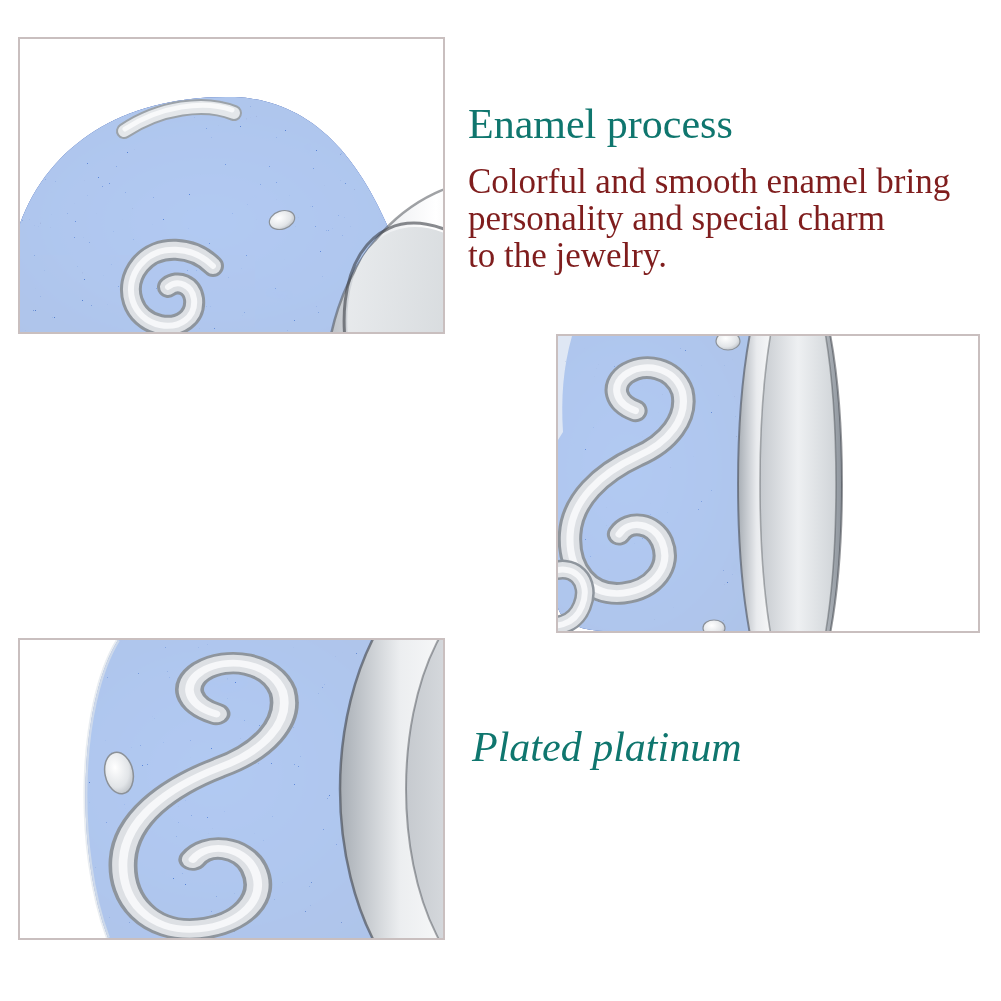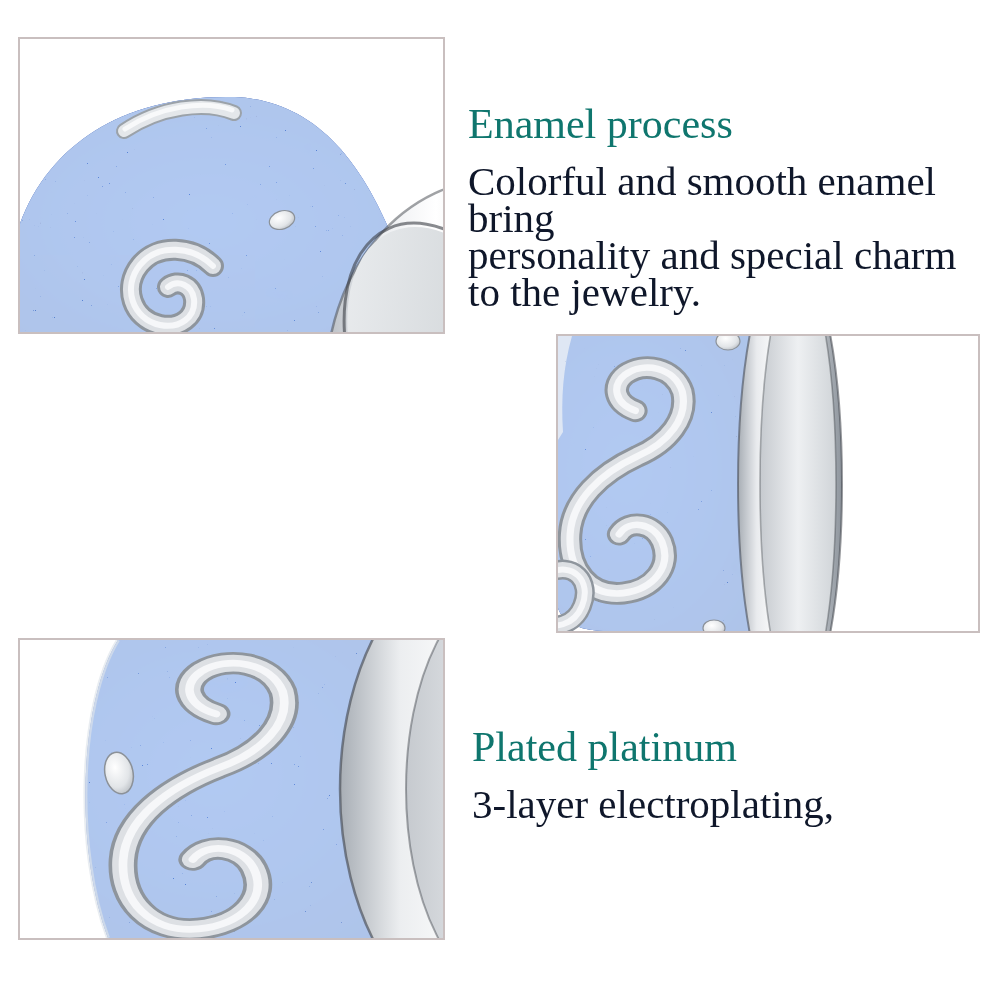--- a/index.html
+++ b/index.html
@@ -5,24 +5,24 @@
   html,body{margin:0;padding:0;background:#ffffff;}
   .canvas{position:relative;width:1001px;height:1001px;background:#ffffff;overflow:hidden;
           font-family:"Liberation Serif", serif;}
   .photo{position:absolute;box-sizing:border-box;border:2px solid #c9bfbf;background:#ffffff;margin:0;padding:0;}
   .photo svg{display:block;width:100%;height:100%;}
   #photo1{left:18px;top:37px;width:427px;height:297px;}
   #photo2{left:556px;top:334px;width:424px;height:299px;}
   #photo3{left:18px;top:638px;width:427px;height:302px;}
   .sec{position:absolute;}
   .sec h2{margin:0 0 16px 0;font-weight:400;font-size:42px;line-height:1.1;color:#0f766e;}
-  .sec .body{font-size:41px;line-height:37px;color:#0f172a;}
+  .sec .body{font-size:35px;line-height:37px;color:#7f1d1d;}
   #sec1{left:468px;top:101px;}
   #sec2{left:61px;top:394px;}
-  #sec3{left:472px;top:724px;}
+  #sec3{left:472px;top:724px;font-style:italic;}
 </style>
 </head>
 <body>
 
 <div class="canvas">
 
   <figure class="photo" id="photo1">
     <svg viewBox="0 0 423 293" preserveAspectRatio="none">
       <defs>
         <radialGradient id="a-blue" cx="45%" cy="55%" r="75%">
@@ -237,17 +237,16 @@
         <ellipse cx="470" cy="149" rx="150" ry="240" fill="none" stroke="#3f434a" stroke-width="2.5" opacity="0.6"></ellipse>
         <ellipse cx="490" cy="149" rx="104" ry="206" fill="url(#c-hole)"></ellipse>
         <ellipse cx="490" cy="149" rx="104" ry="206" fill="none" stroke="#41454c" stroke-width="2" opacity="0.45"></ellipse>
       </g>
     </svg>
   </figure>
 
   <section class="sec" id="sec3">
     <h2>Plated platinum</h2>
     <div class="body">
-      <div>3-layer electroplating,</div>
     </div>
   </section>
 
 </div>
 
 </body></html>

